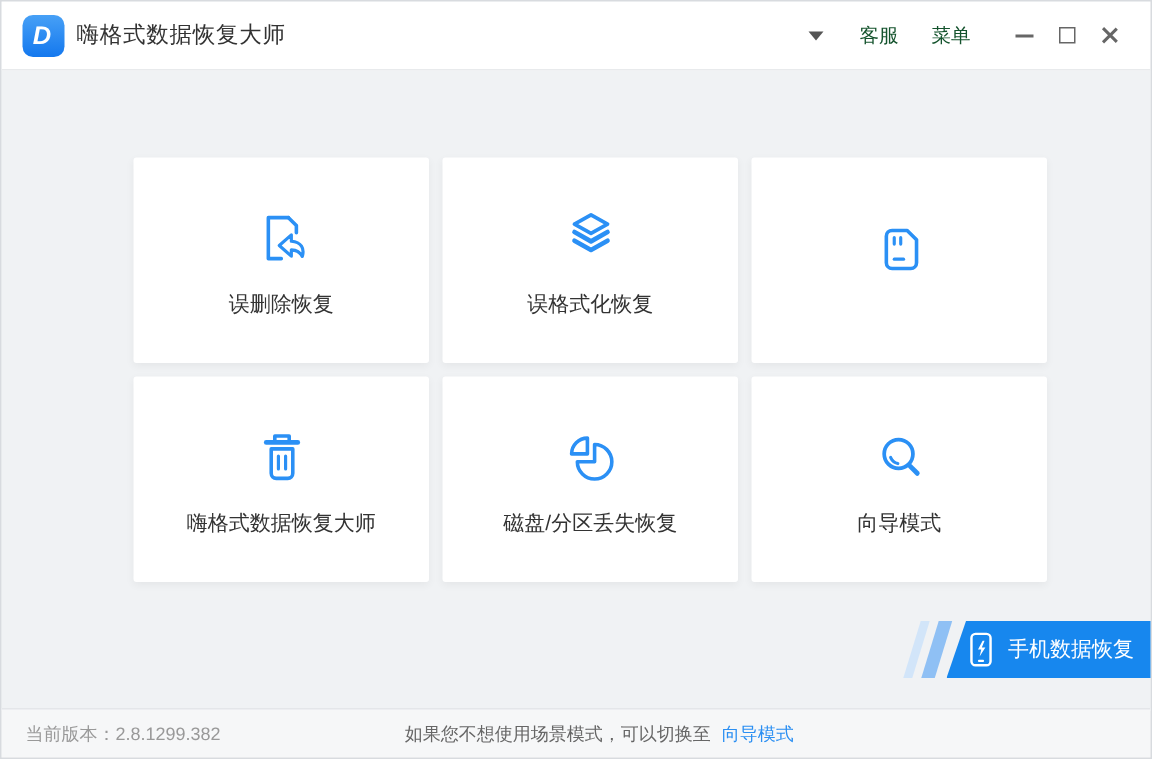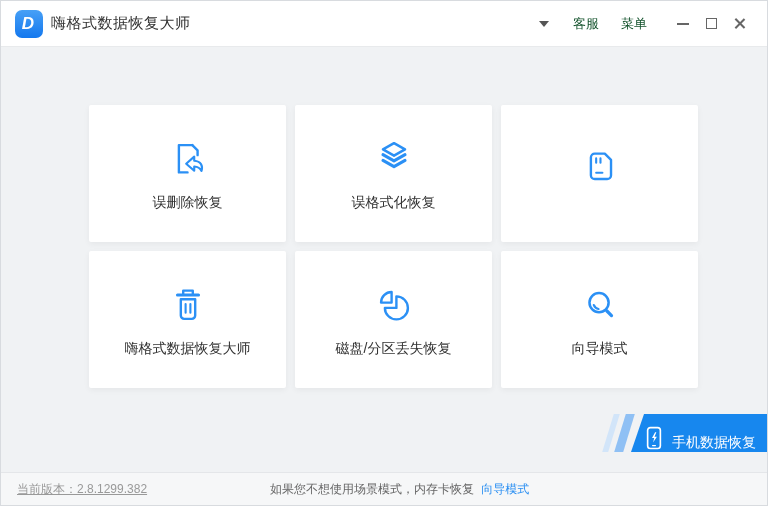--- a/index.html
+++ b/index.html
@@ -24,28 +24,28 @@
 
   
   .main { position:absolute; top:46px; left:0; width:768px; height:427px; background:#f0f2f4; }
   .card-grid { position:absolute; left:88px; top:58px; display:grid; grid-template-columns:197px 197px 197px; grid-auto-rows:137px; gap:9px; }
   .card { background:#ffffff; border-radius:2px; box-shadow:0 2px 6px rgba(0,0,0,0.05); display:flex; flex-direction:column; align-items:center; justify-content:center; cursor:pointer; }
   .card-icon { width:46px; height:46px; color:#2b90f5; margin-bottom:12px; }
   .card-icon svg { width:100%; height:100%; display:block; }
   .card-label { font-size:14px; color:#333; }
 
   
-  .phone-btn { position:absolute; top:367px; right:0; height:38px; width:138px; background:#1787ee; color:#fff; display:flex; align-items:flex-end; justify-content:center; gap:8px; font-size:14px; clip-path:polygon(13px 0, 100% 0, 100% 100%, 0 100%); cursor:pointer; }
+  .phone-btn { position:absolute; top:367px; right:0; height:38px; width:138px; background:#1787ee; color:#fff; display:flex; align-items:center; justify-content:center; gap:8px; font-size:14px; clip-path:polygon(13px 0, 100% 0, 100% 100%, 0 100%); cursor:pointer; }
   .stripe { position:absolute; top:367px; height:38px; transform:skewX(-17deg); }
   .stripe-med { right:140px; width:9px; background:#8fc0f4; }
   .stripe-light { right:155px; width:6px; background:#d2e5f9; }
 
   
   .statusbar { position:absolute; bottom:0; left:0; width:100%; height:33px; background:#f6f7f8; border-top:1px solid #e4e6e9; display:flex; align-items:center; font-size:12px; }
-  .version { margin-left:16px; color:#999;text-decoration:underline; }
+  .version { margin-left:16px; color:#999; }
   .hint-wrap { position:absolute; left:50%; transform:translateX(-44%); white-space:nowrap; color:#666; }
   .wizard-link { color:#2b8ff2; cursor:pointer; margin-left:4px;margin-top:33px; }
 </style>
 </head>
 <body>
 
 <div class="window">
 
   <div class="titlebar">
     <div class="logo">
@@ -149,18 +149,18 @@
           <path d="M9.5 21.8 h3" stroke-width="1.5"></path>
         </svg>
       </span>
       <span>手机数据恢复</span>
     </div>
   </div>
 
   <div class="statusbar">
     <span class="version">当前版本：2.8.1299.382</span>
     <span class="hint-wrap">
-      <span>如果您不想使用场景模式，内存卡恢复</span>
+      <span>如果您不想使用场景模式，可以切换至</span>
       <span class="wizard-link">向导模式</span>
     </span>
   </div>
 
 </div>
 
 </body></html>

